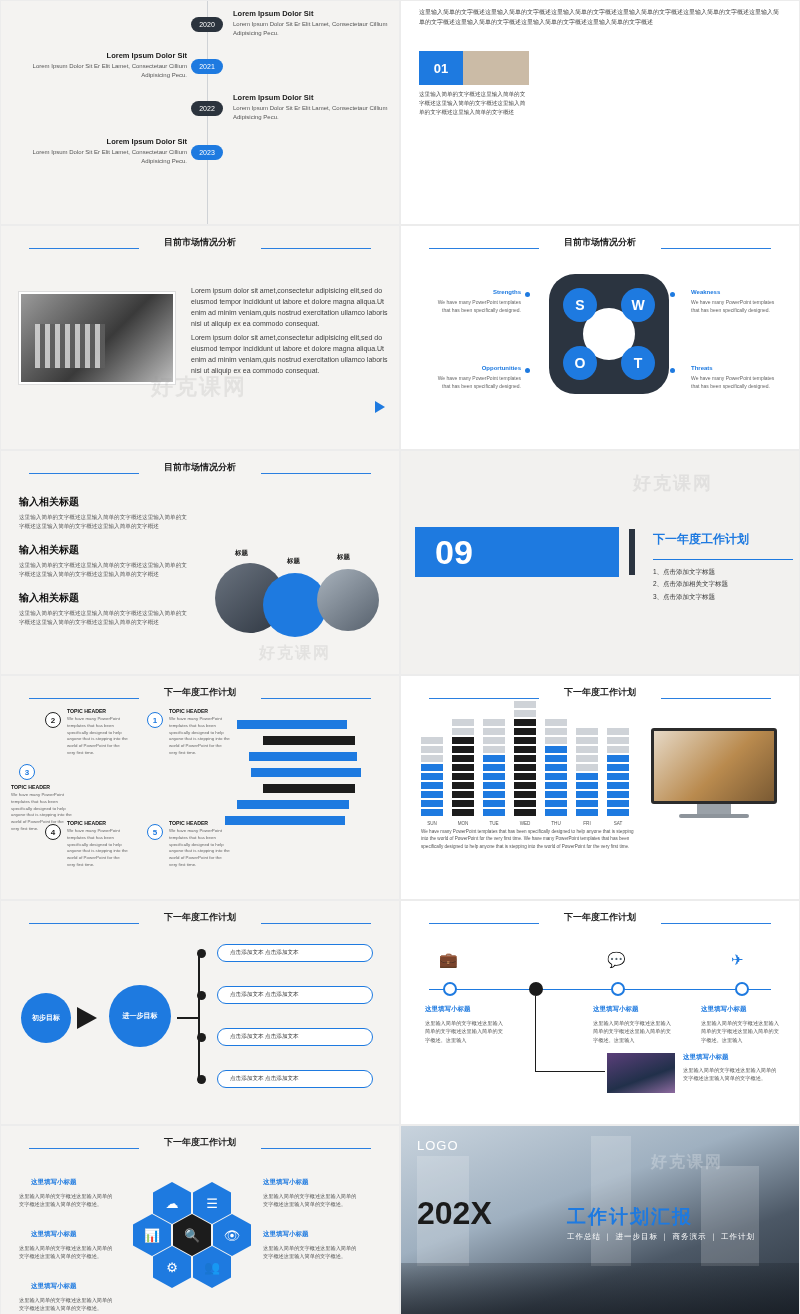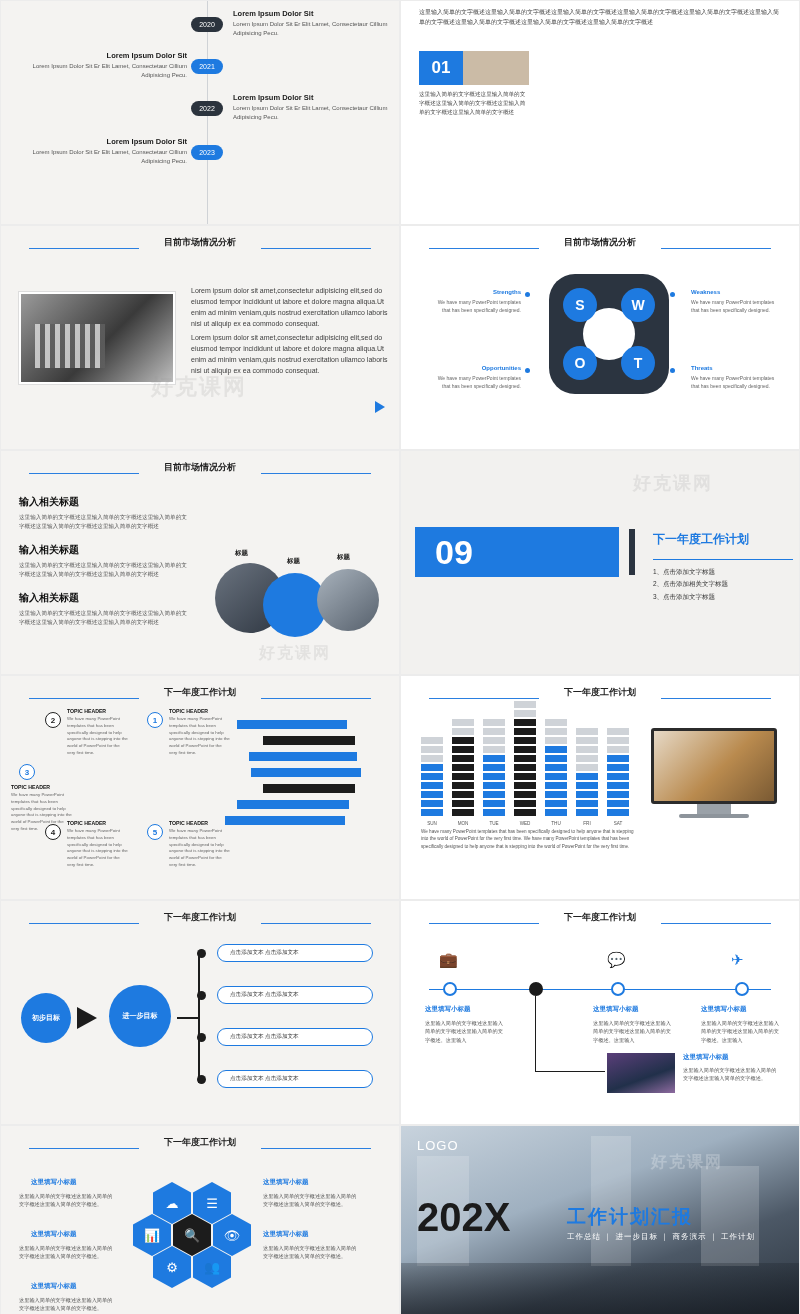--- a/index.html
+++ b/index.html
@@ -69,21 +69,21 @@
   .tl-l { position: absolute; left: 8px; width: 178px; text-align: right; }
   .tl-h { font-size: 7.5px; font-weight: bold; color: #1a1a1a; margin-bottom: 2px; }
   .tl-b { font-size: 6px; color: #555; line-height: 1.5; }
 
   
   .s2 { background: #ffffff; }
   .s2-top { position: absolute; top: 6px; left: 18px; right: 18px; font-size: 6px; color: #444; line-height: 1.7; }
   .card { position: absolute; top: 50px; width: 110px; }
   .card .capbar { display: flex; height: 34px; }
   .card .num {
-    width: 44px; background: #1e7ae0; color: #fff; font-size: 17px; font-weight: bold;
+    width: 44px; background: #1e7ae0; color: #fff; font-size: 13px; font-weight: bold;
     display: flex; align-items: center; justify-content: center;
   }
   .card .thumb { flex: 1; background: #cbbba6; position: relative; overflow: hidden; }
   .card .body { font-size: 5.6px; color: #444; line-height: 1.65; margin-top: 5px; }
   .th1 { background: linear-gradient(140deg,#7d8895,#3c4450 60%,#9aa3ad); }
   .th2 { background: linear-gradient(140deg,#bcd4e8,#5d8ab3 55%,#d9c9a8); }
   .th3 { background: linear-gradient(140deg,#e8ddcd,#c0a17c 60%,#6f8fa0); }
 
   
   .s3 { background: #f4f3f1; }
@@ -212,21 +212,21 @@
   .h11-p { position: absolute; font-size: 5.2px; color: #555; line-height: 1.6; width: 96px; }
 
   
   .s12 { background: #2b3540; overflow: hidden; }
   .cov-img { position: absolute; inset: 0; background: linear-gradient(160deg,#c8d3dd 0%,#9fb0c0 35%,#4c5866 62%,#222a33 100%); }
   .cov-build {
     position: absolute; background: rgba(255,255,255,0.18);
   }
   .cov-dark { position: absolute; left: 0; bottom: 0; width: 100%; height: 86px; background: linear-gradient(180deg,rgba(20,26,33,0.25),rgba(16,20,26,0.92)); }
   .logo { position: absolute; left: 16px; top: 12px; font-size: 13px; color: #fff; letter-spacing: 1px; }
-  .year { position: absolute; left: 16px; top: 72px; font-size: 40px; font-weight: bold; color: #1b1b1b; line-height: .95; }
+  .year { position: absolute; left: 16px; top: 72px; font-size: 32px; font-weight: bold; color: #1b1b1b; line-height: .95; }
   .cov-title { position: absolute; left: 166px; top: 78px; font-size: 19px; font-weight: bold; color: #1e7ae0; letter-spacing: 2px; }
   .cov-sub { position: absolute; left: 166px; top: 106px; font-size: 7.5px; color: #fff; letter-spacing: 1px; }
 </style>
 </head>
 <body>
 
 <div class="page">
 <div class="grid">
 
   <div class="slide s1">

